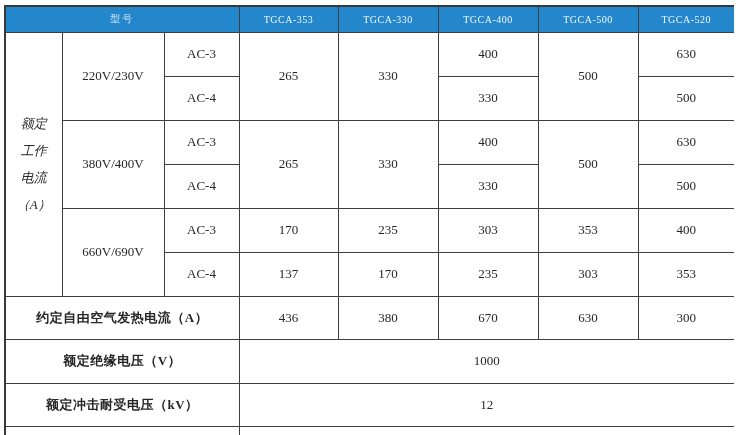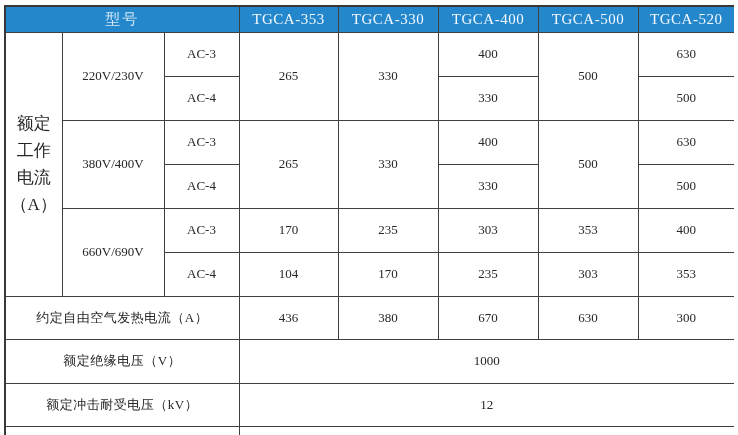--- a/index.html
+++ b/index.html
@@ -30,29 +30,29 @@
     text-align:center;vertical-align:middle;
     font-size:13px;
     padding:0 2px;
     overflow:hidden;
   }
   thead tr{height:26px;}
   thead th{
     background:var(--header-bg);
     color:var(--header-text);
     font-weight:normal;
-    font-size:15px;
+    font-size:10px;
     letter-spacing:0.5px;
   }
   thead th.model-label{color:var(--model-label-text);letter-spacing:2px;}
   tbody tr{height:44px;}
   tr.r43{height:43px;}
   tr.partial{height:24px;}
-  td.vlabel div{line-height:27px;font-size:17px;}
-  td.row-label{letter-spacing:0.5px;}
+  td.vlabel div{line-height:27px;font-size:13px;font-style:italic;}
+  td.row-label{letter-spacing:0.5px;font-weight:bold;}
 </style>
 </head>
 <body>
 
 <div class="table-wrap">
   <table>
     <colgroup>
       <col style="width:57px">
         <col style="width:102px">
         <col style="width:75px">
@@ -114,21 +114,21 @@
         <td rowspan="2">660V/690V</td>
         <td>AC-3</td>
         <td>170</td>
         <td>235</td>
         <td>303</td>
         <td>353</td>
         <td>400</td>
       </tr>
       <tr>
         <td>AC-4</td>
-        <td>104</td>
+        <td>137</td>
         <td>170</td>
         <td>235</td>
         <td>303</td>
         <td>353</td>
       </tr>
 
       <tr class="r43">
         <td colspan="3" class="row-label">约定自由空气发热电流（A）</td>
         <td>436</td>
         <td>380</td>

